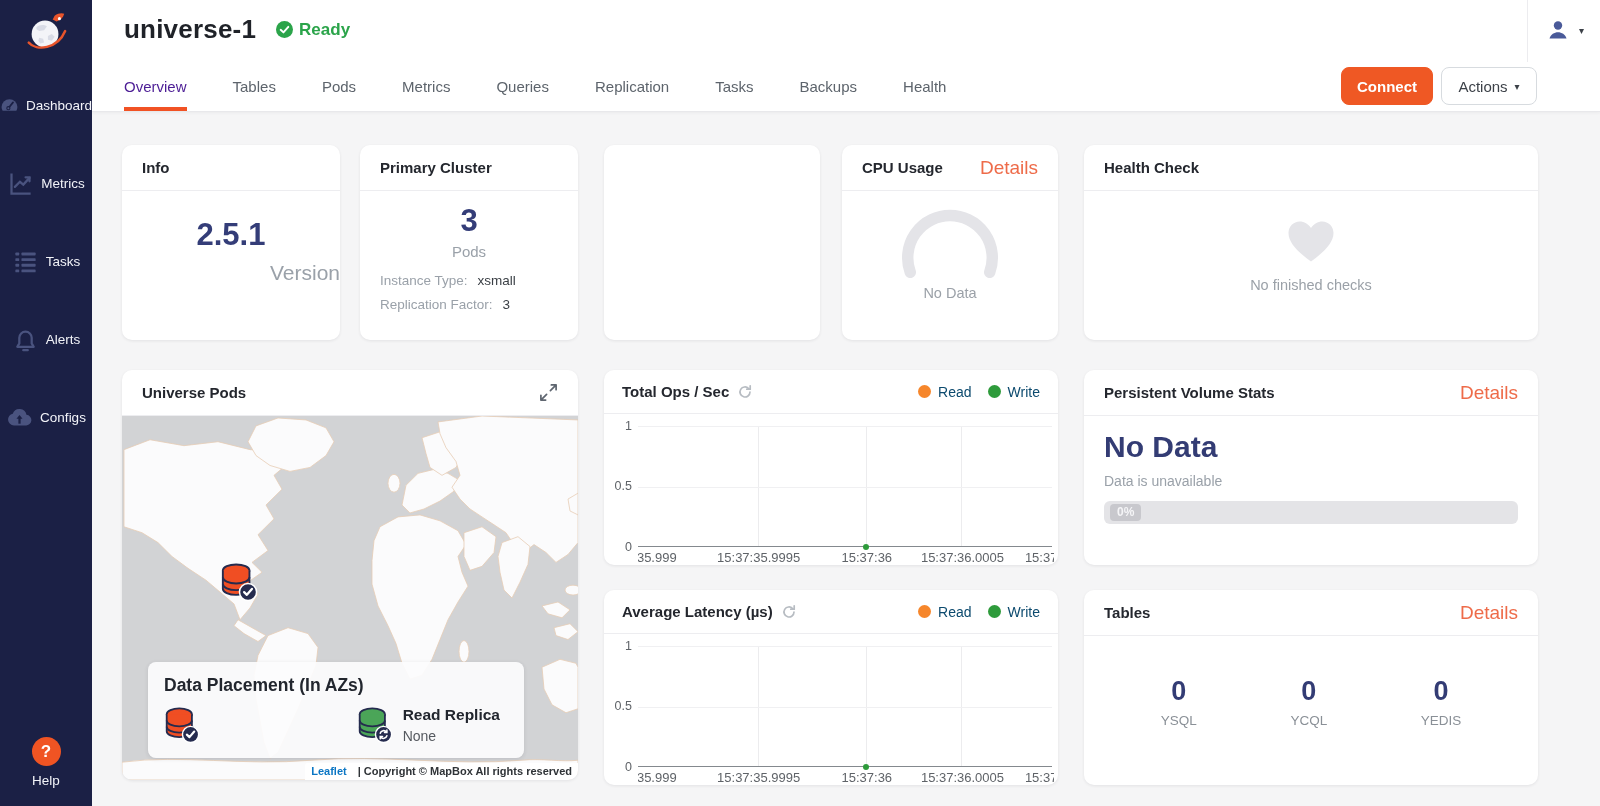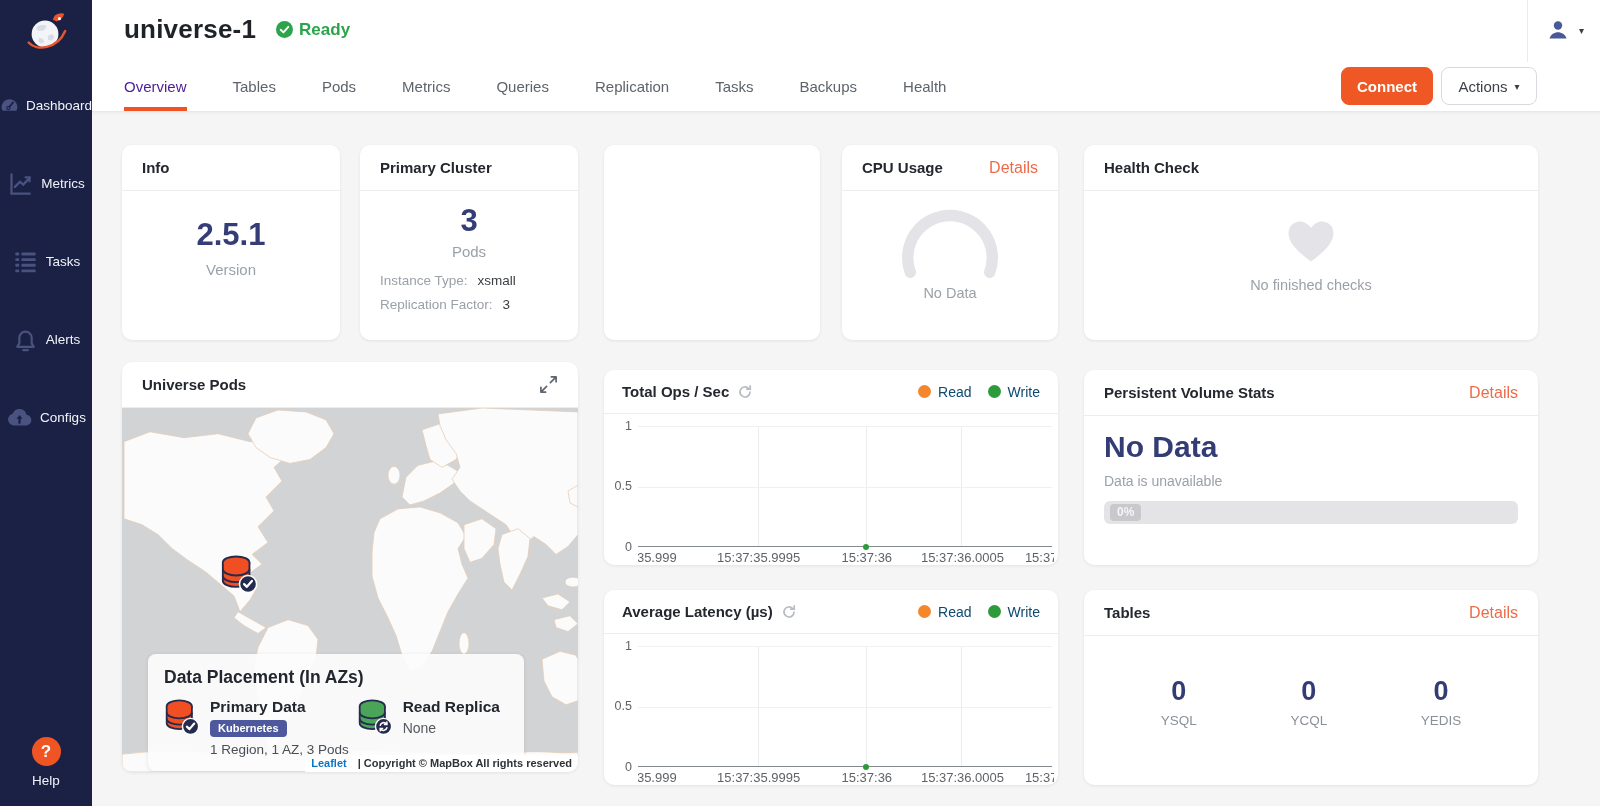--- a/index.html
+++ b/index.html
@@ -36,21 +36,21 @@
   .btn-actions { width:96px; background:#fff; color:#3c4148; border:1px solid #d7dbdf; gap:7px; }
   .caret { font-size:10px; color:#3c4148; }
   .user-area { position:absolute; right:16px; top:18px; display:flex; align-items:center; gap:9px; cursor:pointer; }
   .user-divider { position:absolute; right:72px; top:0; height:62px; border-left:1px solid #ececef; }
 
   
   .card { position:absolute; background:#fff; border-radius:10px; box-shadow:0 1px 3px rgba(40,44,56,.09); }
   .card-head { height:46px; display:flex; align-items:center; justify-content:space-between; padding:0 20px;
                border-bottom:1px solid #ededf0; }
   .card-title { font-size:15px; font-weight:700; color:#24272e; }
-  .details-link { font-size:16px; color:#ee6b49; cursor:pointer; }
+  .details-link { font-size:19px; color:#ee6b49; cursor:pointer; }
   .metric-center { text-align:center; }
   .big-navy { color:#343d78; font-weight:700; }
   .gray-cap { color:#9aa1a9; }
 
   .kv-row { display:flex; gap:10px; padding:0 20px; font-size:13.5px; margin-top:9px; }
   .kv-key { color:#9aa1a9; }
   .kv-val { color:#3a3f45; }
 
   
   .chart-head { height:44px; display:flex; align-items:center; padding:0 18px; border-bottom:1px solid #ededf0; gap:8px; }
@@ -220,21 +220,21 @@
       </button>
     </div>
   </header>
 
   <section class="card" style="left:122px; top:145px; width:218px; height:195px;">
     <div class="card-head">
         <span class="card-title">Info</span>
       </div>
     <div class="metric-center" style="margin-top:26px;">
       <div class="big-navy" style="font-size:31px;">2.5.1</div>
-      <div class="gray-cap" style="font-size:15px; margin-top:8px;">Version</div>
+      <div class="gray-cap" style="font-size:21px; margin-top:8px;text-align:right;">Version</div>
     </div>
   </section>
 
   <section class="card" style="left:360px; top:145px; width:218px; height:195px;">
     <div class="card-head">
         <span class="card-title">Primary Cluster</span>
       </div>
     <div class="metric-center" style="margin-top:12px;">
       <div class="big-navy" style="font-size:31px;">3</div>
       <div class="gray-cap" style="font-size:15px; margin-top:4px;">Pods</div>
@@ -270,21 +270,21 @@
         <span class="card-title">Health Check</span>
       </div>
     <div class="metric-center" style="margin-top:18px;">
       <svg width="64" height="60" viewBox="0 0 24 24" fill="#e4e4e8">
         <path d="M12 21C6.5 17 3 13.4 3 9.6 3 7 5 5 7.5 5c1.8 0 3.4 1 4.5 2.6C13.1 6 14.7 5 16.5 5 19 5 21 7 21 9.6c0 3.8-3.5 7.4-9 11.4z"></path>
       </svg>
       <div class="nodata-label" style="margin-top:4px;">No finished checks</div>
     </div>
   </section>
 
-  <section class="card" style="left:122px; top:362px; width:456px; height:410px;">
+  <section class="card" style="left:122px; top:370px; width:456px; height:410px;">
     <div class="card-head">
       <span class="card-title">Universe Pods</span>
       <svg width="19" height="19" viewBox="0 0 20 20" fill="none" stroke="#5f6670" stroke-width="1.8" stroke-linecap="round" stroke-linejoin="round" style="cursor:pointer;">
         <path d="M12 8 18 2 M18 2h-5 M18 2v5"></path>
         <path d="M8 12 2 18 M2 18h5 M2 18v-5"></path>
       </svg>
     </div>
     <div class="map-wrap">
       <svg class="world" viewBox="0 0 456 368" preserveAspectRatio="none">
         <rect width="456" height="368" fill="#d2d3d5"></rect>
@@ -328,25 +328,20 @@
             <svg width="36" height="38" viewBox="0 0 40 42" style="flex:none;">
               <g stroke="#252b4e" stroke-width="2">
                 <ellipse cx="17" cy="9" rx="14" ry="6.5" fill="#f04e23"></ellipse>
                 <path d="M3,9 v19 a14,6.5 0 0 0 28,0 v-19" fill="#f04e23"></path>
                 <path d="M3,16 a14,6.5 0 0 0 28,0" fill="none"></path>
                 <path d="M3,23 a14,6.5 0 0 0 28,0" fill="none"></path>
               </g>
               <circle cx="29.5" cy="31.5" r="9" fill="#252b4e" stroke="#fff" stroke-width="1.6"></circle>
               <path d="M25.4 31.7 28.3 34.5 33.6 28.3" stroke="#fff" stroke-width="2.4" fill="none" stroke-linecap="round" stroke-linejoin="round"></path>
             </svg>
-            <div>
-              <div class="pl-name">Primary Data</div>
-              <span class="k8s-badge">Kubernetes</span>
-              <div class="pl-cap">1 Region, 1 AZ, 3 Pods</div>
-            </div>
           </div>
           <div class="pl-col">
             <svg width="36" height="38" viewBox="0 0 40 42" style="flex:none;">
               <g stroke="#252b4e" stroke-width="2">
                 <ellipse cx="17" cy="9" rx="14" ry="6.5" fill="#4ba558"></ellipse>
                 <path d="M3,9 v19 a14,6.5 0 0 0 28,0 v-19" fill="#4ba558"></path>
                 <path d="M3,16 a14,6.5 0 0 0 28,0" fill="none"></path>
                 <path d="M3,23 a14,6.5 0 0 0 28,0" fill="none"></path>
               </g>
               <circle cx="29.5" cy="31.5" r="9" fill="#252b4e" stroke="#fff" stroke-width="1.6"></circle>

